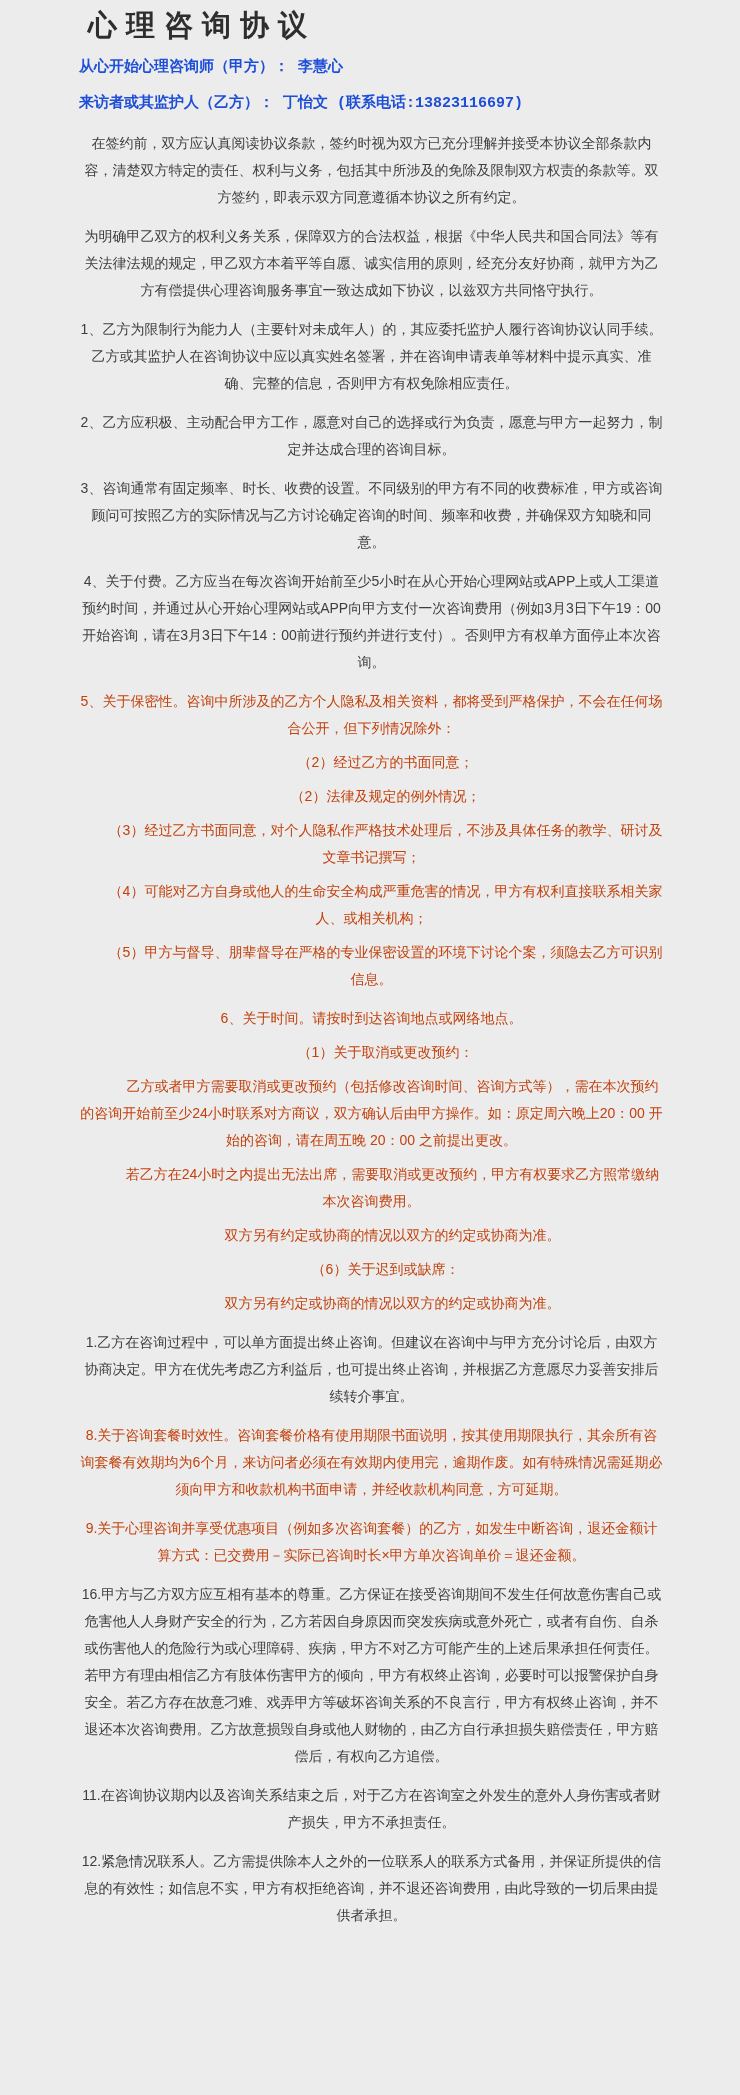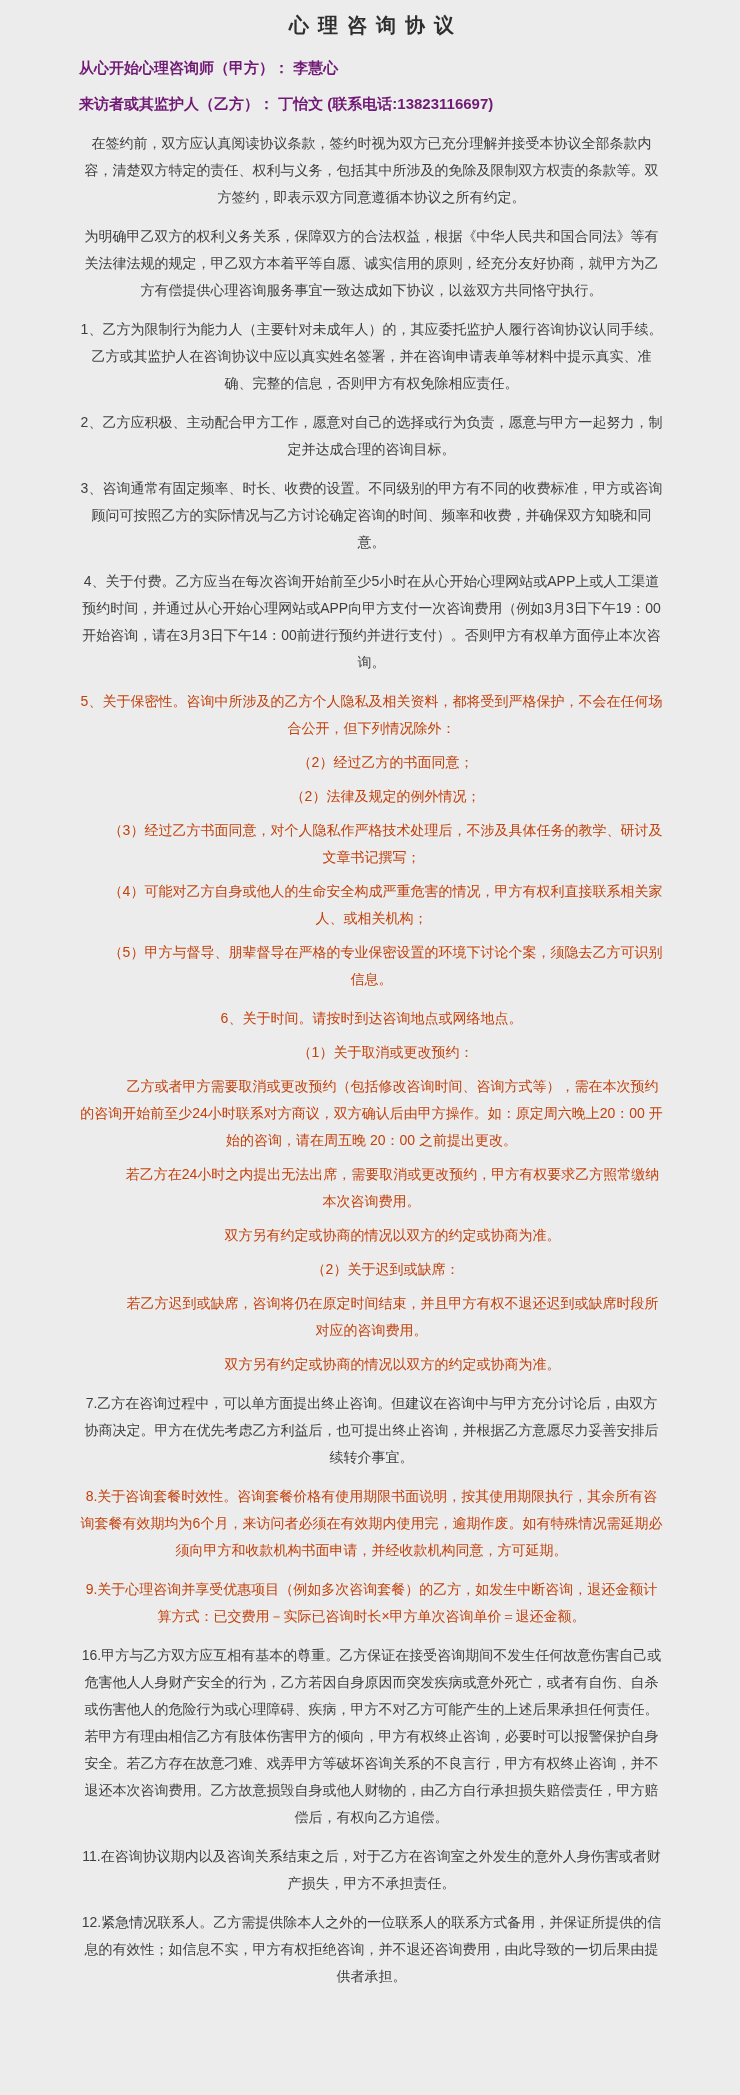--- a/index.html
+++ b/index.html
@@ -13,35 +13,36 @@
     font-family: "Liberation Sans", "DejaVu Sans", sans-serif;
     font-size: 14px;
     line-height: 27px;
     color: #3e3e3e;
     box-sizing: border-box;
   }
   .doc {
     padding: 8px 76px 24px 79px;
   }
   .title {
-    font-size: 20px;
+    font-size: 29px;
     line-height: 34px;
     font-weight: 700;
     color: #2e2e2e;
-    text-align: center;
+    text-align: left;
     letter-spacing: 9px;
     padding-left: 9px; 
     margin: 0 0 12px 0;
   }
   .party {
     font-weight: 700;
     font-size: 15px;
     line-height: 20px;
-    color: #701a75;
+    color: #1d4ed8;
     margin: 16px 0;
+    font-family: Liberation Mono, monospace;
   }
   .block {
     margin: 12px 0;
     text-align: center;
   }
   .bold {
     font-weight: 400;
     color: #c2410c;
   }
   .sub {            
@@ -79,25 +80,24 @@
     <div class="sub">（4）可能对乙方自身或他人的生命安全构成严重危害的情况，甲方有权利直接联系相关家人、或相关机构；</div>
     <div class="sub">（5）甲方与督导、朋辈督导在严格的专业保密设置的环境下讨论个案，须隐去乙方可识别信息。</div>
   </div>
 
   <div class="block bold">
     <div>6、关于时间。请按时到达咨询地点或网络地点。</div>
     <div class="sub">（1）关于取消或更改预约：</div>
     <div class="sub2">乙方或者甲方需要取消或更改预约（包括修改咨询时间、咨询方式等），需在本次预约的咨询开始前至少24小时联系对方商议，双方确认后由甲方操作。如：原定周六晚上20：00 开始的咨询，请在周五晚 20：00 之前提出更改。</div>
     <div class="sub2">若乙方在24小时之内提出无法出席，需要取消或更改预约，甲方有权要求乙方照常缴纳本次咨询费用。</div>
     <div class="sub2">双方另有约定或协商的情况以双方的约定或协商为准。</div>
-    <div class="sub">（2）关于迟到或缺席：</div>
-    <div class="sub2">若乙方迟到或缺席，咨询将仍在原定时间结束，并且甲方有权不退还迟到或缺席时段所对应的咨询费用。</div>
+    <div class="sub">（6）关于迟到或缺席：</div>
     <div class="sub2">双方另有约定或协商的情况以双方的约定或协商为准。</div>
   </div>
 
-  <p class="block">7.乙方在咨询过程中，可以单方面提出终止咨询。但建议在咨询中与甲方充分讨论后，由双方协商决定。甲方在优先考虑乙方利益后，也可提出终止咨询，并根据乙方意愿尽力妥善安排后续转介事宜。</p>
+  <p class="block">1.乙方在咨询过程中，可以单方面提出终止咨询。但建议在咨询中与甲方充分讨论后，由双方协商决定。甲方在优先考虑乙方利益后，也可提出终止咨询，并根据乙方意愿尽力妥善安排后续转介事宜。</p>
   <p class="block bold">8.关于咨询套餐时效性。咨询套餐价格有使用期限书面说明，按其使用期限执行，其余所有咨询套餐有效期均为6个月，来访问者必须在有效期内使用完，逾期作废。如有特殊情况需延期必须向甲方和收款机构书面申请，并经收款机构同意，方可延期。</p>
   <p class="block bold">9.关于心理咨询并享受优惠项目（例如多次咨询套餐）的乙方，如发生中断咨询，退还金额计算方式：已交费用－实际已咨询时长×甲方单次咨询单价＝退还金额。</p>
   <p class="block">16.甲方与乙方双方应互相有基本的尊重。乙方保证在接受咨询期间不发生任何故意伤害自己或危害他人人身财产安全的行为，乙方若因自身原因而突发疾病或意外死亡，或者有自伤、自杀或伤害他人的危险行为或心理障碍、疾病，甲方不对乙方可能产生的上述后果承担任何责任。若甲方有理由相信乙方有肢体伤害甲方的倾向，甲方有权终止咨询，必要时可以报警保护自身安全。若乙方存在故意刁难、戏弄甲方等破坏咨询关系的不良言行，甲方有权终止咨询，并不退还本次咨询费用。乙方故意损毁自身或他人财物的，由乙方自行承担损失赔偿责任，甲方赔偿后，有权向乙方追偿。</p>
   <p class="block">11.在咨询协议期内以及咨询关系结束之后，对于乙方在咨询室之外发生的意外人身伤害或者财产损失，甲方不承担责任。</p>
   <p class="block">12.紧急情况联系人。乙方需提供除本人之外的一位联系人的联系方式备用，并保证所提供的信息的有效性；如信息不实，甲方有权拒绝咨询，并不退还咨询费用，由此导致的一切后果由提供者承担。</p>
 
 </div>
 
 </body></html>

